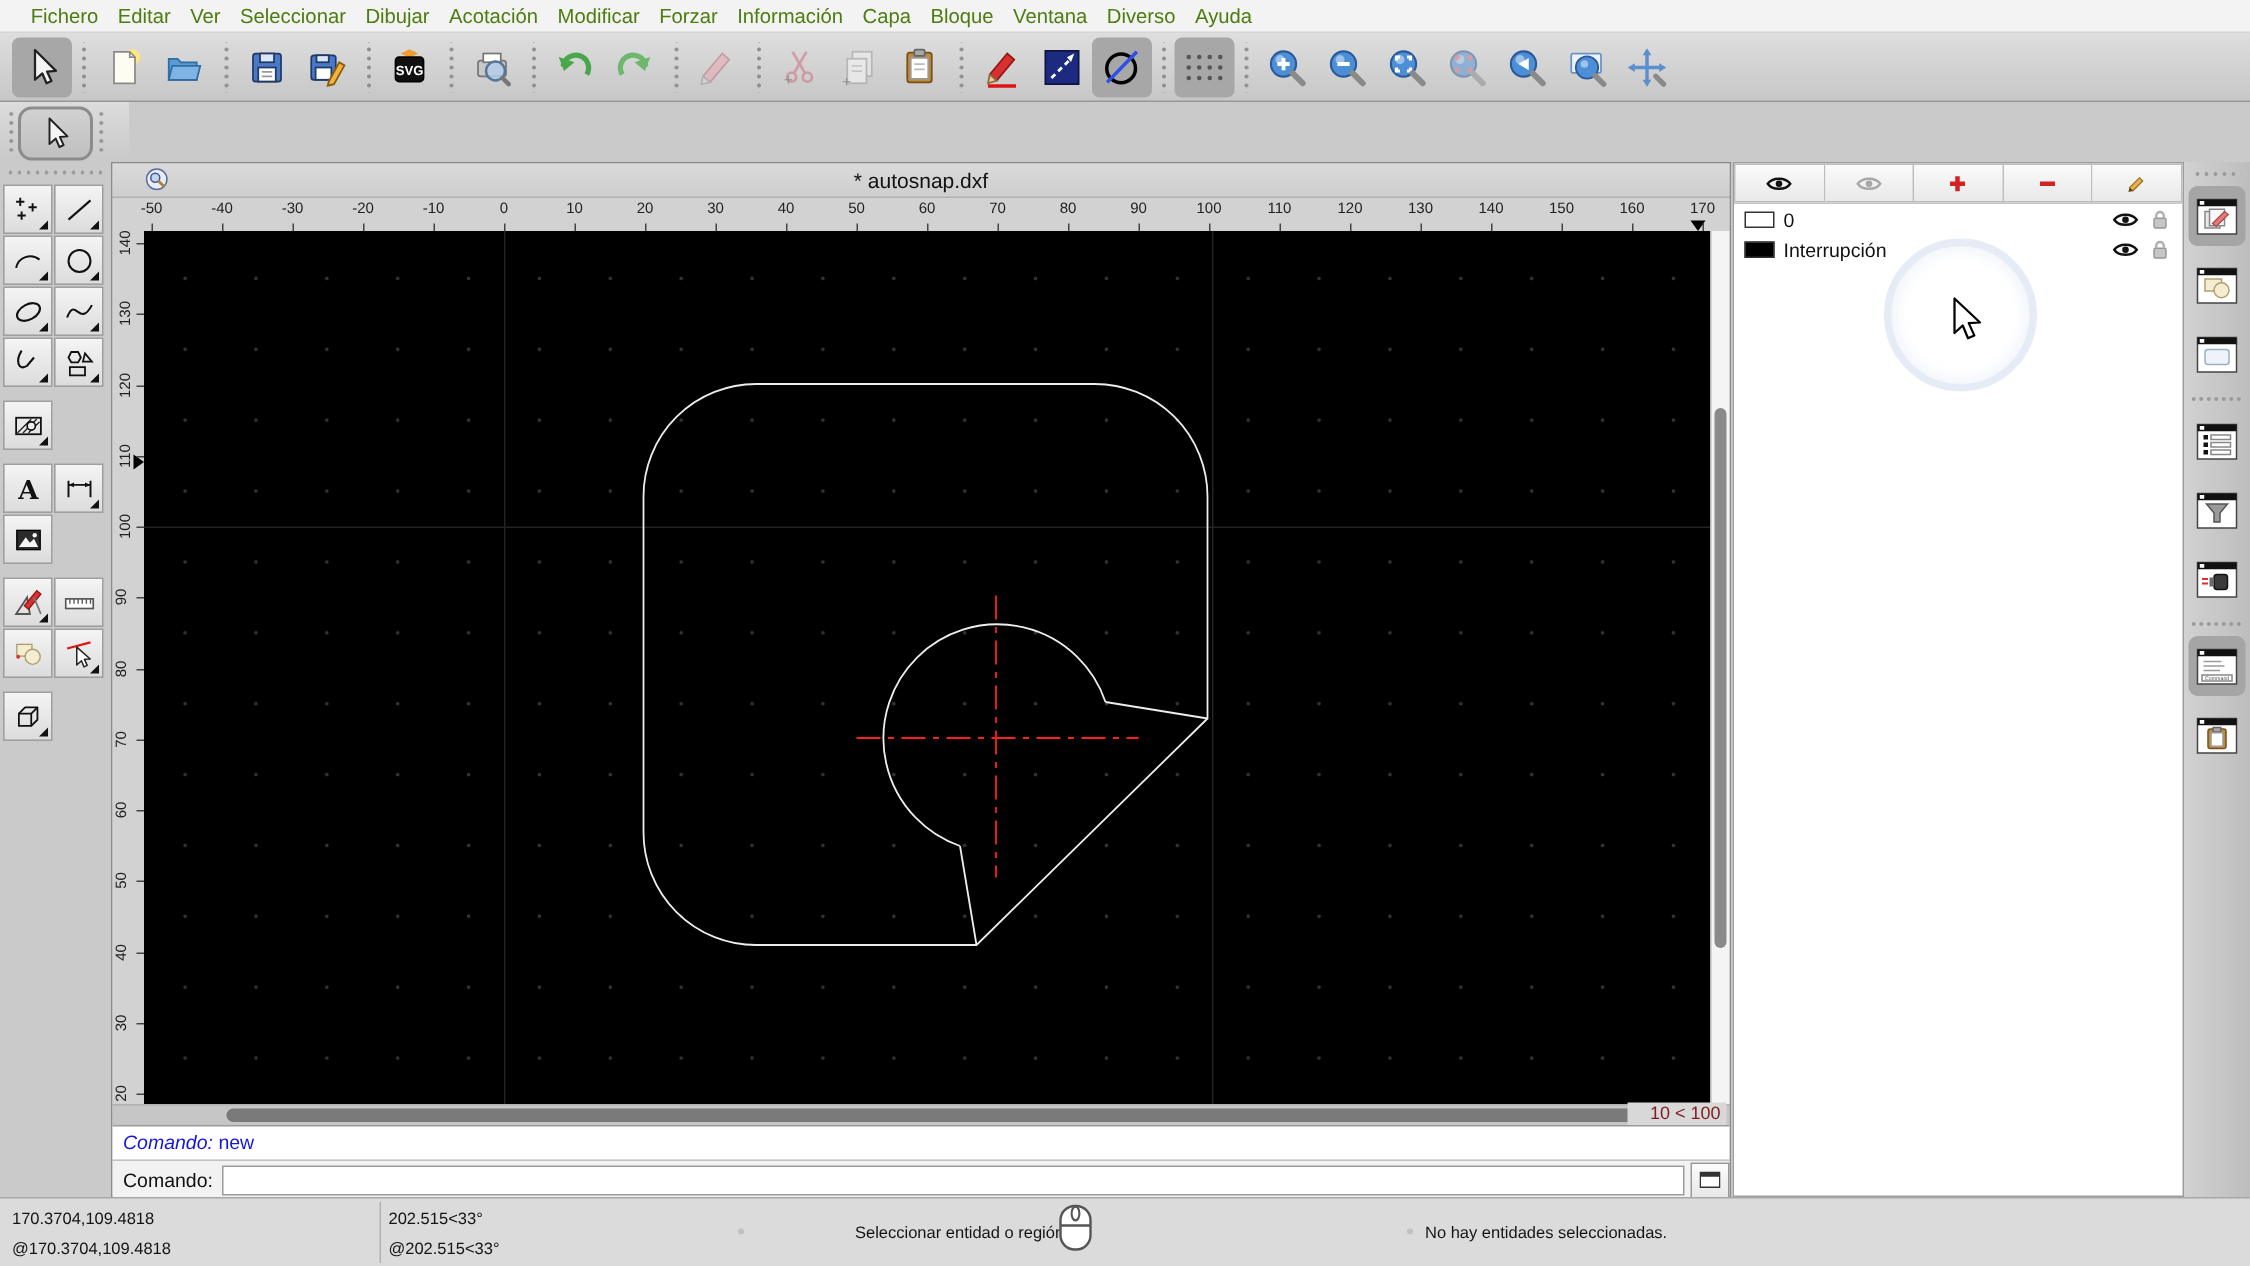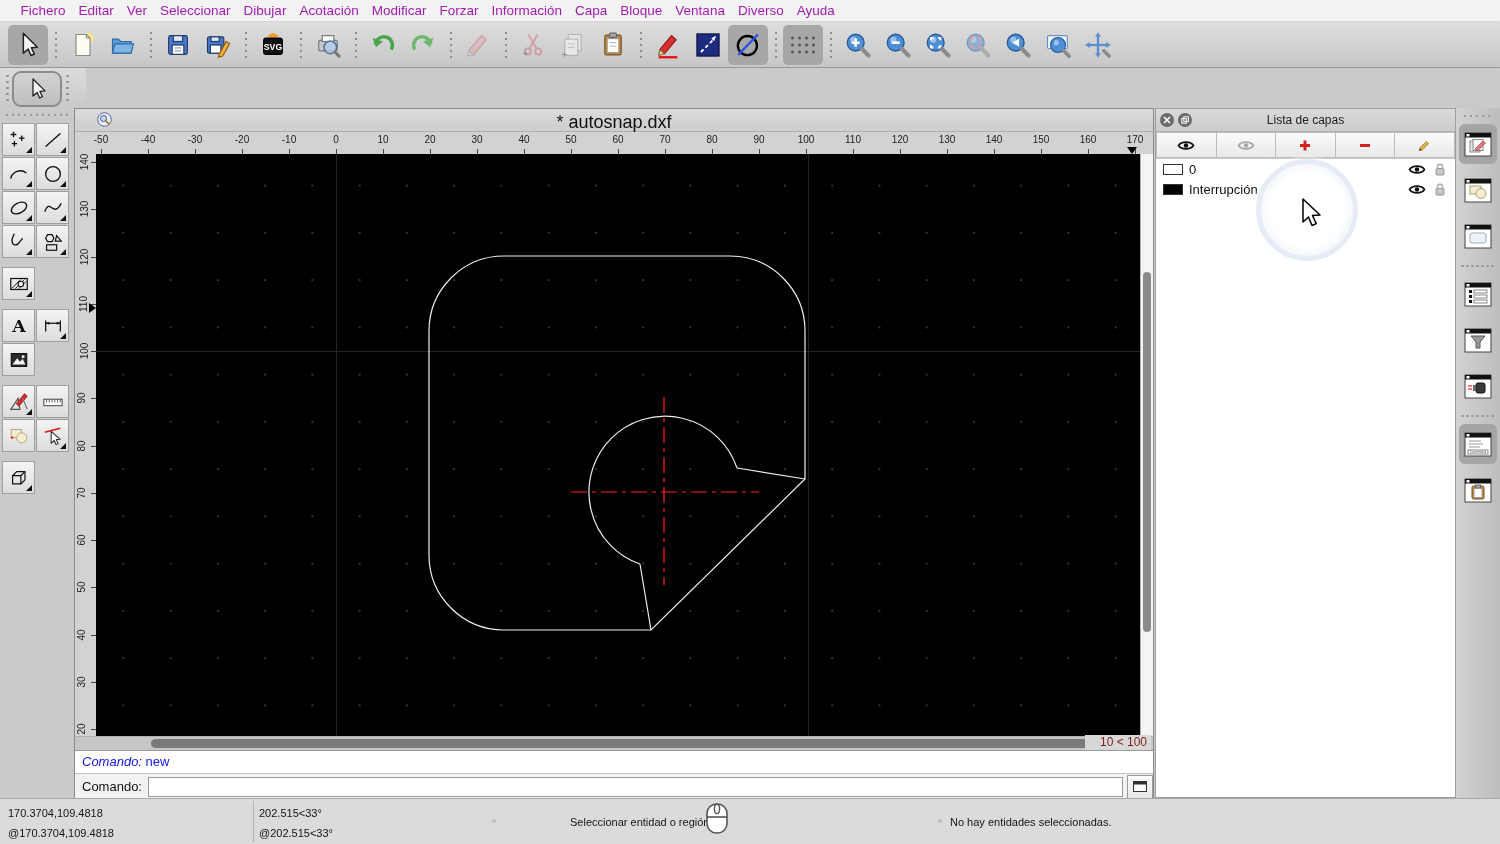--- a/index.html
+++ b/index.html
@@ -1,38 +1,38 @@
 <!DOCTYPE html>
 <html><head>
 <meta charset="utf-8">
 <style>
   html,body{margin:0;padding:0;background:#cacaca;font-family:"Liberation Sans",sans-serif;-webkit-font-smoothing:antialiased;}
   #app{position:relative;width:1500px;height:844px;overflow:hidden;background:#cacaca;}
   
   #menubar{position:absolute;left:0;top:0;width:1500px;height:22px;background:#f3f3f3;border-bottom:1px solid #d6d6d6;display:flex;align-items:center;padding-left:14px;box-sizing:border-box;}
-  .menu-item{font-size:13.5px;color:#a21caf;padding:0 6.5px;white-space:nowrap;cursor:default;}
+  .menu-item{font-size:13.5px;color:#4d7c0f;padding:0 6.5px;white-space:nowrap;cursor:default;}
   
   #toolbar{position:absolute;left:0;top:22px;width:1500px;height:46px;background:linear-gradient(#dedede,#c7c7c7);border-bottom:1px solid #979797;display:flex;align-items:center;padding-left:8px;box-sizing:border-box;}
   .tb-btn{width:40px;height:40px;border-radius:5px;display:flex;align-items:center;justify-content:center;flex:0 0 auto;}
   .tb-btn.pressed{background:#a7a7a7;}
   .tb-btn.disabled{opacity:.5;}
   .tb-sep{width:9px;height:34px;flex:0 0 auto;background-image:radial-gradient(circle,#8f8f8f 1px,transparent 1.6px);background-size:4px 6px;background-position:center;background-repeat:repeat-y;margin:0 3px;}
   
   #select-band{position:absolute;left:0;top:68px;width:86px;height:40px;background:linear-gradient(#dcdcdc,#c9c9c9);}
   #select-btn{position:absolute;left:12px;top:71px;width:46px;height:32px;border:2px solid #8c8c8c;border-radius:9px;background:linear-gradient(#d2d2d2,#bfbfbf);display:flex;align-items:center;justify-content:center;}
   .hnd-v{position:absolute;width:3px;height:28px;background-image:radial-gradient(circle,#909090 1px,transparent 1.5px);background-size:3px 6px;}
   #tools{position:absolute;left:2px;top:123px;display:grid;grid-template-columns:34px 34px;}
   #tools-handle{position:absolute;left:4px;top:113px;width:64px;height:4px;background-image:radial-gradient(circle,#9a9a9a 1px,transparent 1.5px);background-size:6px 4px;}
   .tool-btn{position:relative;width:33px;height:33px;margin:0 1px 1px 0;background:linear-gradient(#f4f4f4,#dcdcdc);border:1px solid #9f9f9f;box-sizing:border-box;display:flex;align-items:center;justify-content:center;}
   .tool-spacer{grid-column:1 / span 2;height:8px;}
   .tool-sub::after{content:"";position:absolute;right:2px;bottom:2px;border-style:solid;border-width:0 0 6px 6px;border-color:transparent transparent #111 transparent;}
   
   #doc{position:absolute;left:74px;top:108px;width:1080px;height:690px;background:#d4d4d4;border:1px solid #8a8a8a;box-sizing:border-box;}
   #doc-titlebar{position:relative;height:22px;background:linear-gradient(#dadada,#cecece);border-bottom:1px solid #b0b0b0;}
-  #doc-title{position:absolute;left:0;right:0;top:3px;text-align:center;font-size:18px;color:#111;}
+  #doc-title{position:absolute;left:0;right:0;top:3px;text-align:center;font-size:14px;color:#111;}
   #doc-icon{position:absolute;left:22px;top:3px;}
   #hruler{position:relative;height:22px;background:#d2d2d2;}
   .hr-label{position:absolute;top:2px;transform:translateX(-50%);font-size:10px;color:#222;}
   .hr-tick{position:absolute;bottom:0;width:1px;height:5px;background:#444;}
   #hr-marker{position:absolute;bottom:0;width:0;height:0;border-left:5px solid transparent;border-right:5px solid transparent;border-top:7px solid #000;transform:translateX(-50%);}
   #doc-body{position:relative;height:582px;display:flex;}
   #vruler{position:relative;width:21px;height:582px;background:#d2d2d2;flex:0 0 auto;}
   .vr-label{position:absolute;left:1px;transform:translateY(-50%) rotate(-90deg);font-size:10px;color:#222;}
   .vr-tick{position:absolute;right:0;height:1px;width:5px;background:#444;}
   #vr-marker{position:absolute;right:0;width:0;height:0;border-top:5px solid transparent;border-bottom:5px solid transparent;border-left:7px solid #000;transform:translateY(-50%);}
@@ -577,34 +577,20 @@
       <div id="cmd-window-btn">
         <svg width="14" height="11" viewBox="0 0 14 11">
             <rect x="0.5" y="0.5" width="13" height="10" fill="#fff" stroke="#333"></rect>
             <rect x="0.5" y="0.5" width="13" height="3" fill="#333"></rect>
           </svg>
       </div>
     </div>
   </div>
 
   <div id="layers-panel">
-    <div id="lp-header">
-      <div class="lp-circle-btn" style="left:4px">
-        <svg width="8" height="8" viewBox="0 0 8 8">
-            <path d="M1,1 L7,7 M7,1 L1,7" stroke="#fff" stroke-width="1.6"></path>
-          </svg>
-      </div>
-      <div class="lp-circle-btn" style="left:22px">
-        <svg width="8" height="8" viewBox="0 0 8 8">
-            <rect x="0.8" y="2.6" width="4.6" height="4.6" fill="none" stroke="#fff"></rect>
-            <rect x="2.8" y="0.8" width="4.6" height="4.6" fill="none" stroke="#fff"></rect>
-          </svg>
-      </div>
-      <div id="lp-title">Lista de capas</div>
-    </div>
     <div id="lp-toolbar">
         <div class="lp-tb-btn">
           <svg width="18" height="13" viewBox="0 0 18 13">
             <path d="M1.5,6.5 C4.5,2 13.5,2 16.5,6.5 C13.5,11 4.5,11 1.5,6.5 Z" fill="none" stroke="#111" stroke-width="1.6"></path>
             <circle cx="9" cy="6.5" r="2.2" fill="#111"></circle>
           </svg>
         </div>
         <div class="lp-tb-btn">
           <svg width="18" height="13" viewBox="0 0 18 13">
             <path d="M1.5,6.5 C4.5,2 13.5,2 16.5,6.5 C13.5,11 4.5,11 1.5,6.5 Z" fill="none" stroke="#a8a8a8" stroke-width="1.6"></path>

